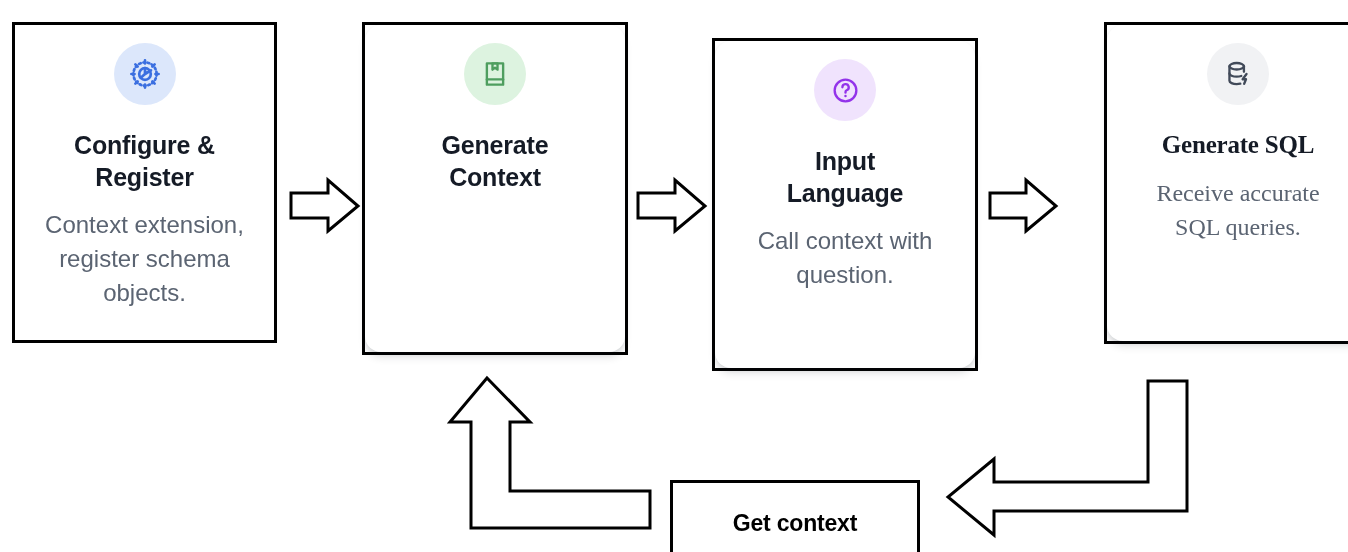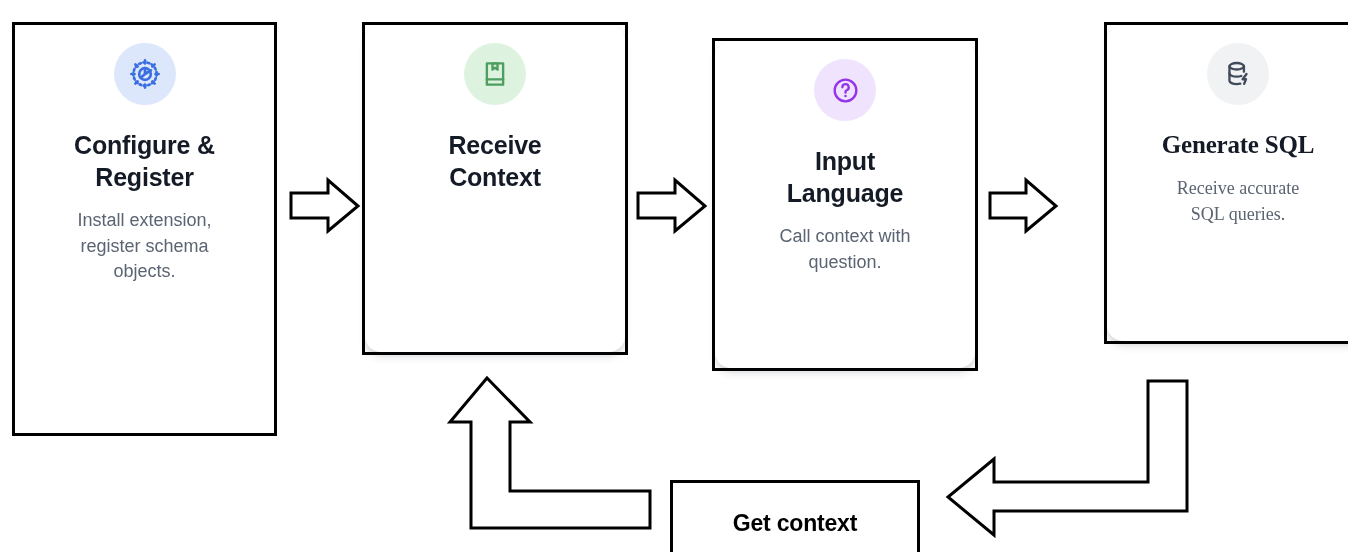--- a/index.html
+++ b/index.html
@@ -66,21 +66,21 @@
     font-weight: bold;
     color: #151b26;
     text-align: center;
     line-height: 1.28;
     letter-spacing: -0.2px;
     padding: 0 12px;
     white-space: pre-line;
   }
   .card-desc {
     margin-top: 15px;
-    font-size: 18px;
+    font-size: 24px;
     color: #5b6472;
     text-align: center;
     line-height: 1.42;
     padding: 0 16px;
     white-space: pre-line;
   }
 
   
   #get-context-box {
     position: absolute;
@@ -112,48 +112,48 @@
     stroke: #000000;
     stroke-width: 3;
     stroke-linejoin: miter;
   }
 </style>
 </head>
 <body>
 
 <div id="canvas">
 
-  <div class="card-frame" style="left:12px; top:22px; width:265px; height:414px;">
+  <div class="card-frame" style="left:12px; top:22px; width:265px; height:321px;">
     <div class="card-inner">
       <div class="icon-circle" style="background:#dce7fb;">
         <svg width="34" height="34" viewBox="0 0 24 24" fill="none" stroke="#3b6fe0" stroke-width="1.9" stroke-linecap="round" stroke-linejoin="round">
           <circle cx="12" cy="12" r="4.1"></circle>
           <path d="M12 2.4v2.2M12 19.4v2.2M2.4 12h2.2M19.4 12h2.2M5.2 5.2l1.6 1.6M17.2 17.2l1.6 1.6M18.8 5.2l-1.6 1.6M6.8 17.2l-1.6 1.6"></path>
           <path d="M12 12l4.2-2.6M12 12l-3 2.6M12 12V7.9"></path>
           <circle cx="12" cy="12" r="8.2" stroke-dasharray="1.2 1.9"></circle>
         </svg>
       </div>
       <div class="card-title">Configure &amp;
 Register</div>
-      <div class="card-desc">Install extension,
+      <div class="card-desc">Context extension,
 register schema
 objects.</div>
     </div>
   </div>
 
   <div class="card-frame" style="left:362px; top:22px; width:266px; height:333px;">
     <div class="card-inner rounded">
       <div class="icon-circle" style="background:#ddf3e0;">
         <svg width="30" height="30" viewBox="0 0 24 24" fill="none" stroke="#4e9e5f" stroke-width="1.9" stroke-linecap="round" stroke-linejoin="round">
           <path d="M5.5 3.5h13v17h-13z"></path>
           <path d="M5.5 16.3h13"></path>
           <path d="M10 3.5h4v5l-2-1.5L10 8.5z"></path>
         </svg>
       </div>
-      <div class="card-title">Receive
+      <div class="card-title">Generate
 Context</div>
     </div>
   </div>
 
   <div class="card-frame" style="left:712px; top:22px; width:266px; height:333px;margin-top:16px;">
     <div class="card-inner rounded">
       <div class="icon-circle" style="background:#f0e3fd;">
         <svg width="31" height="31" viewBox="0 0 24 24" fill="none" stroke="#9333ea" stroke-width="1.8" stroke-linecap="round" stroke-linejoin="round">
           <circle cx="12" cy="12" r="8.4"></circle>
           <path d="M9.6 9.5a2.45 2.45 0 1 1 3.3 2.3c-.62.25-.9.8-.9 1.45v.45"></path>

